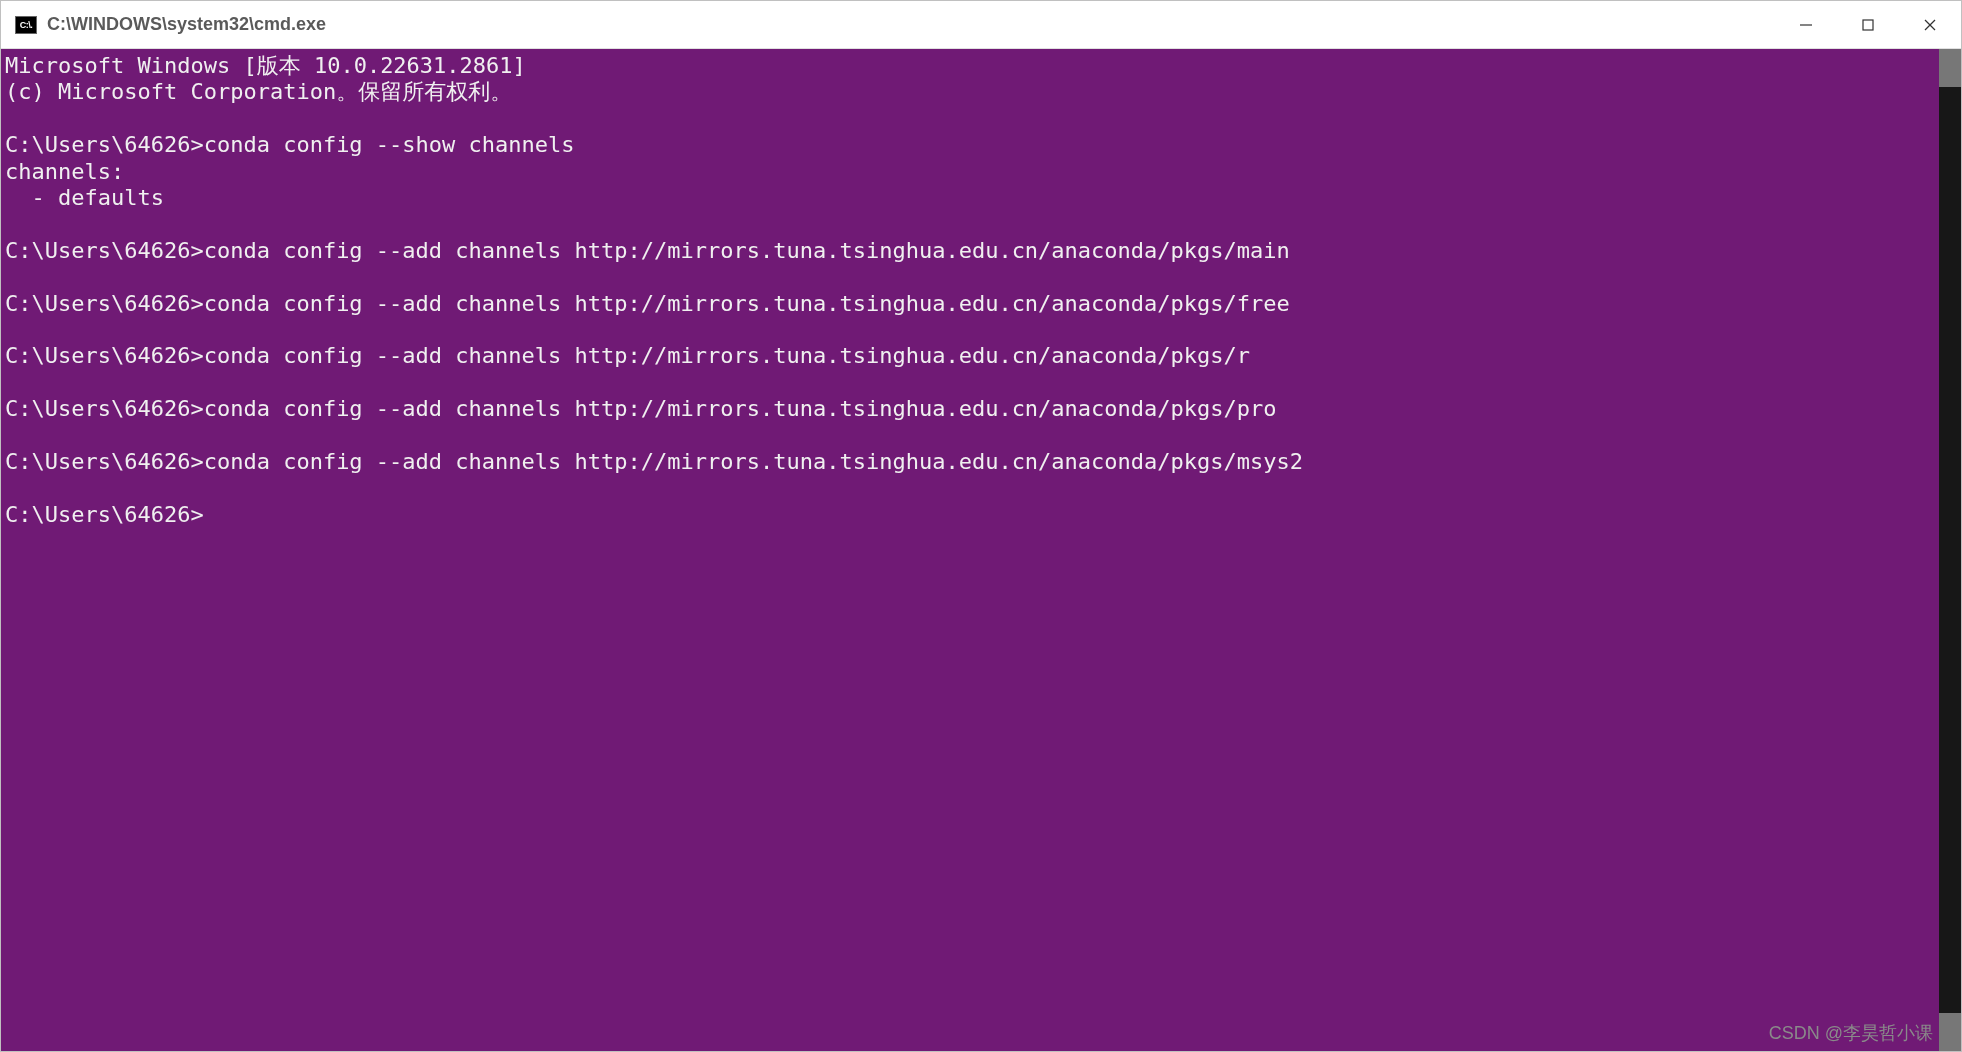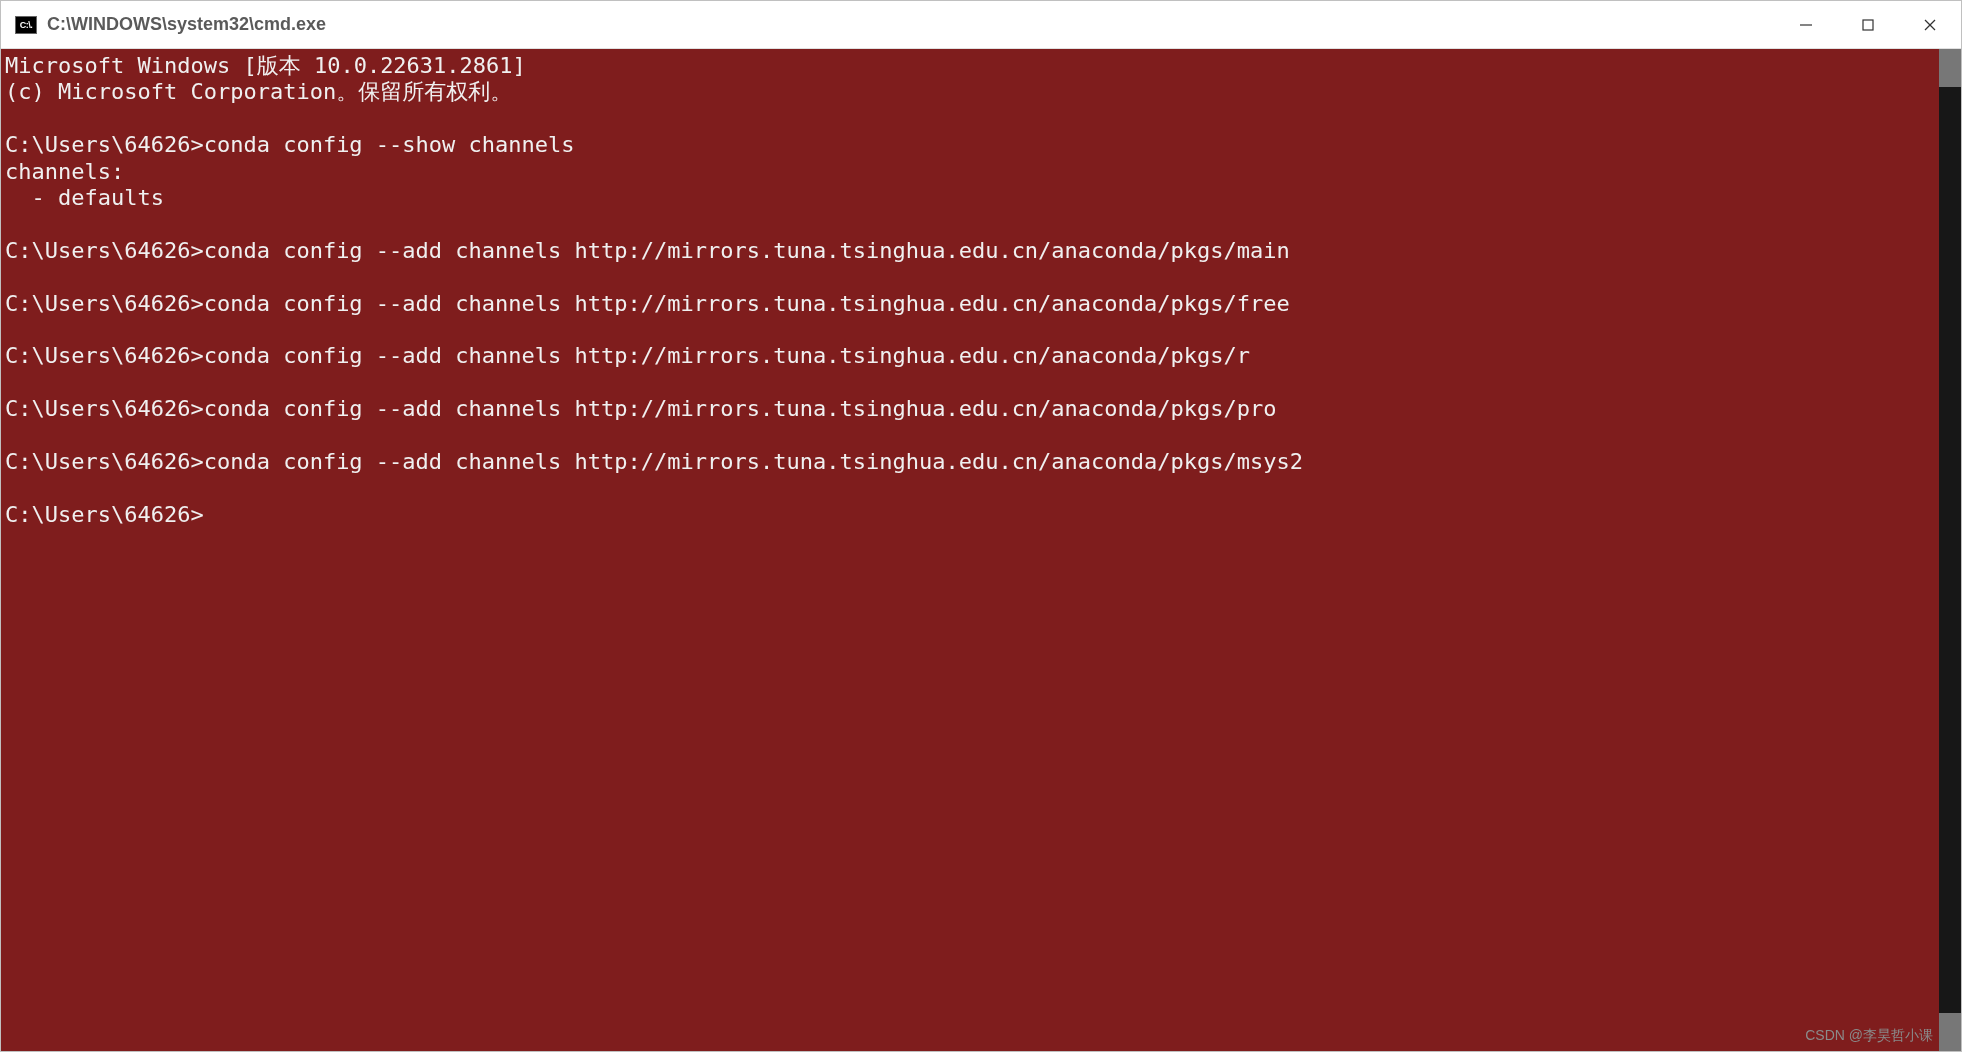--- a/index.html
+++ b/index.html
@@ -68,21 +68,21 @@
       height: 14px;
     }
     .terminal-wrap {
       flex: 1;
       display: flex;
       background: #000000;
       position: relative;
     }
     .terminal {
       flex: 1;
-      background: #7f1d1d;
+      background: #701a75;
       color: #f0f0f0;
       font-family: "Consolas", "NSimSun", "SimSun", monospace;
       font-size: 22px;
       line-height: 1.2;
       padding: 4px 0 16px 4px;
       white-space: pre;
       overflow: hidden;
     }
     .scrollbar {
       width: 22px;
@@ -103,21 +103,21 @@
       left: 0;
       right: 0;
       height: 38px;
       background: #777777;
     }
     .watermark {
       position: absolute;
       bottom: 6px;
       right: 28px;
       color: #8a8a8a;
-      font-size: 14px;
+      font-size: 18px;
       font-family: "Microsoft YaHei", sans-serif;
     }
     .term-line {
       display: block;
     }
     .blank-line {
       display: block;
       height: 1.2em;
     }
   </style>

